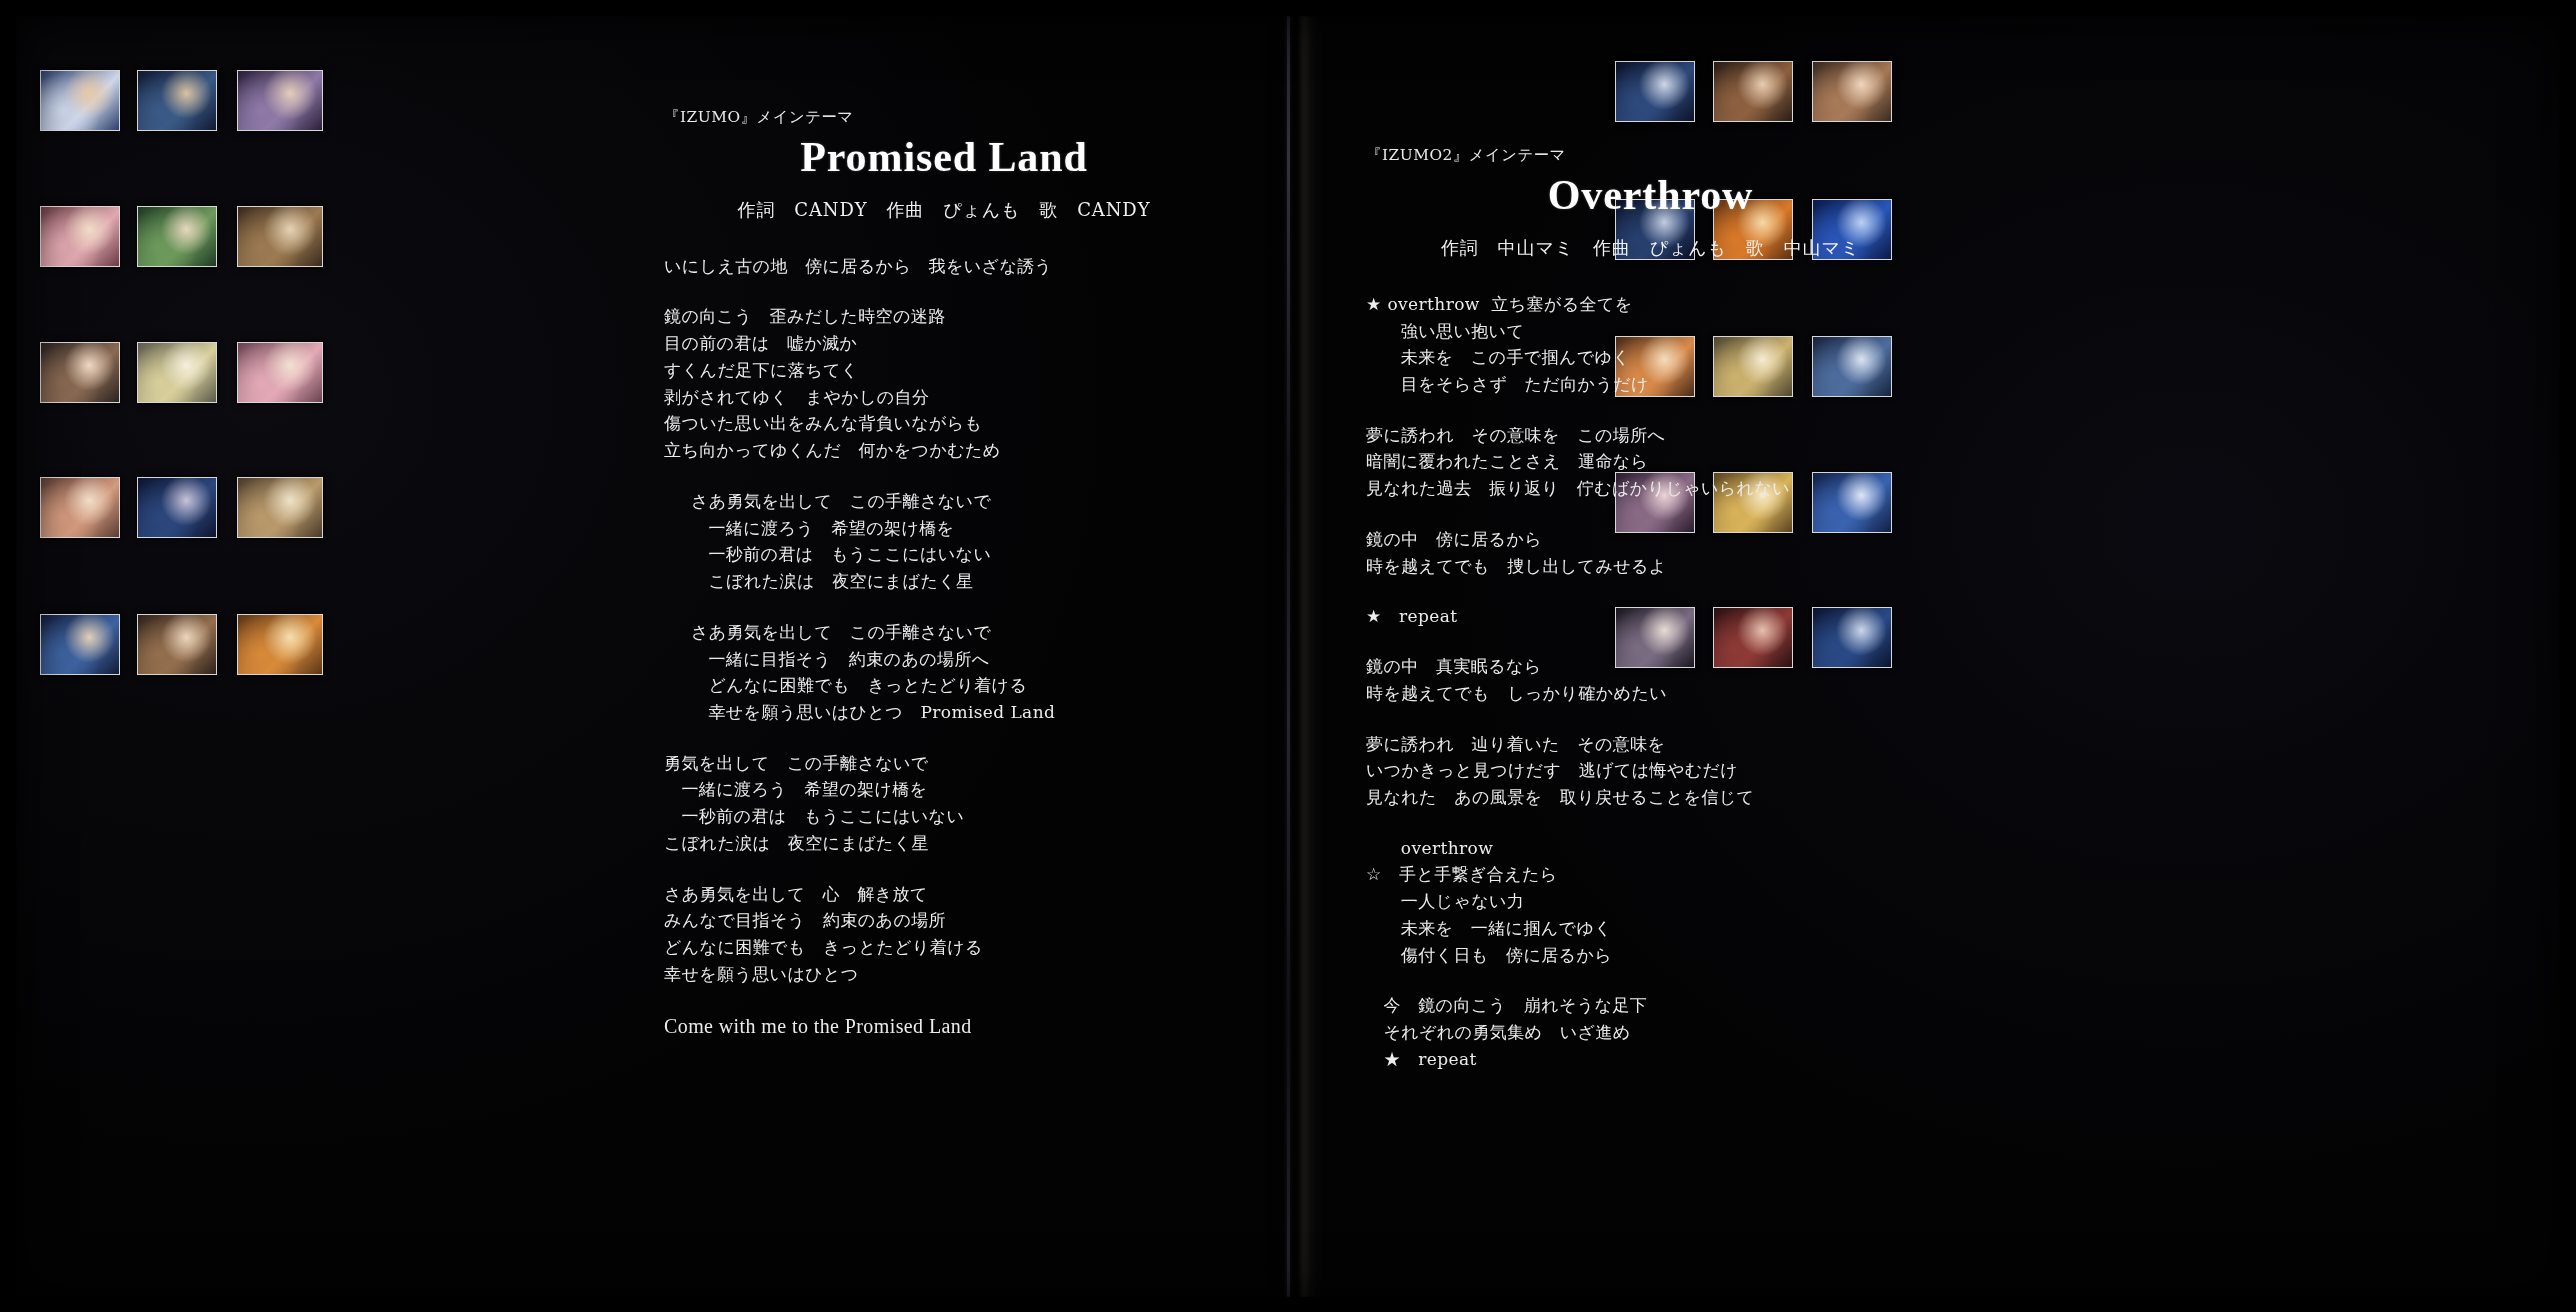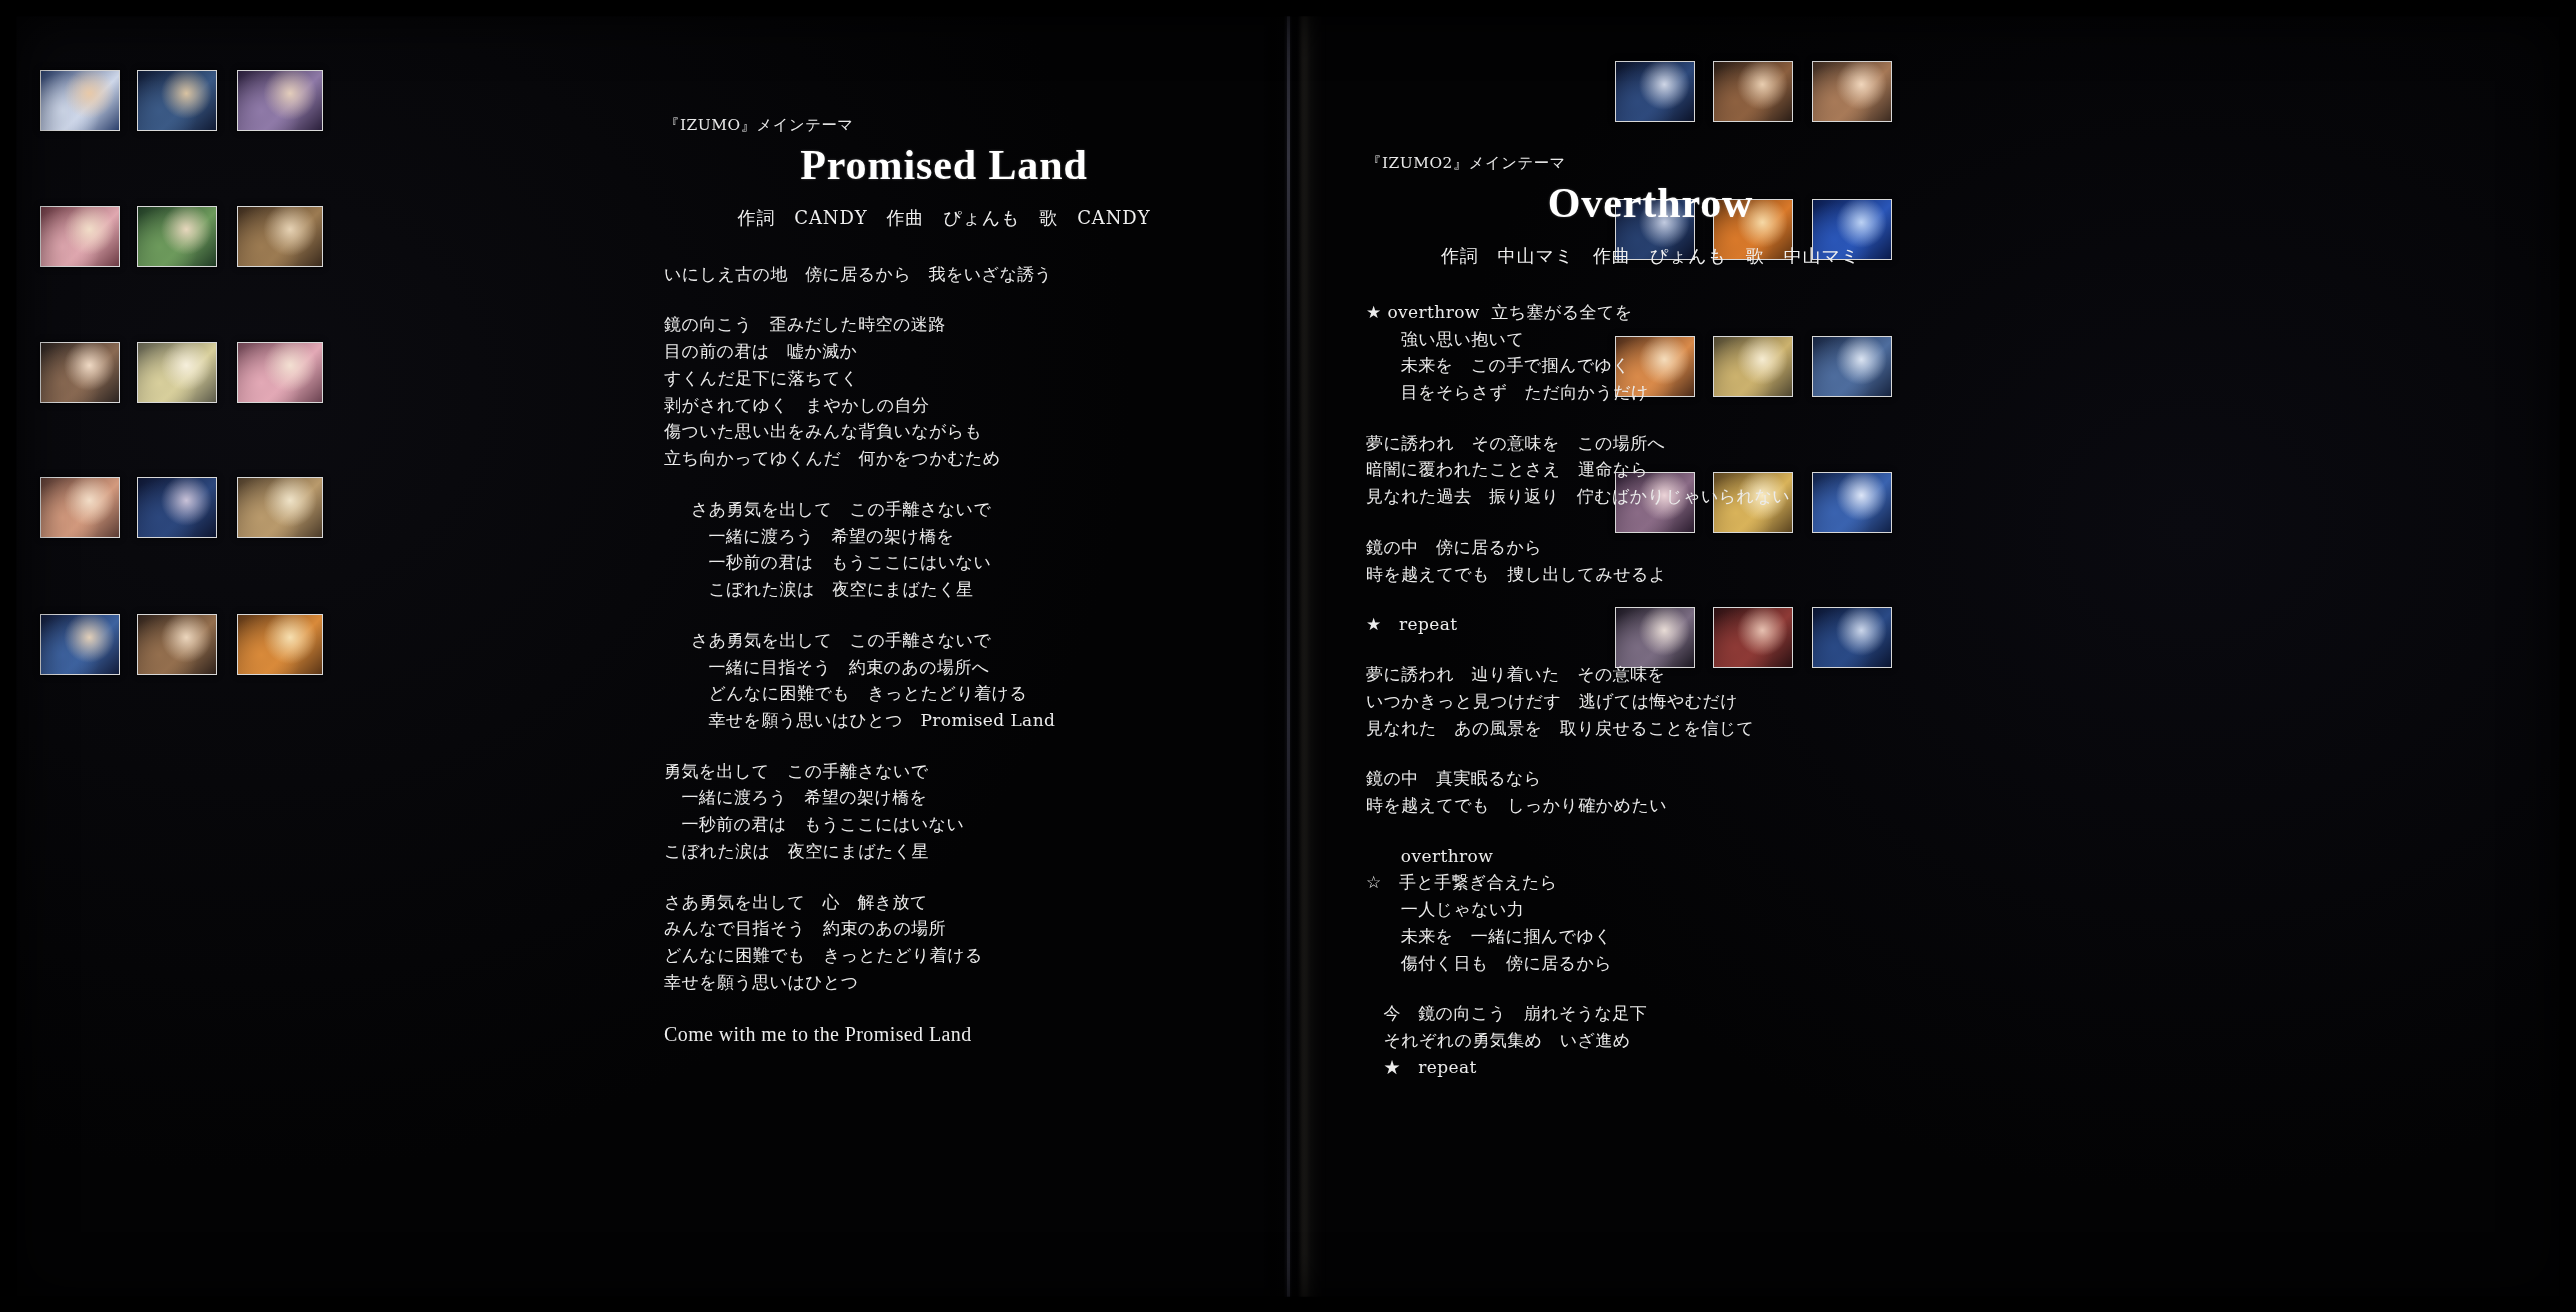--- a/index.html
+++ b/index.html
@@ -30,21 +30,21 @@
   .gutter-glow{position:absolute;top:0;left:1301px;width:23.5px;height:1313px;
     background:linear-gradient(90deg,rgba(180,170,150,.18),rgba(120,110,95,.05) 45%,rgba(0,0,0,0) 100%);
     filter:blur(2.7px);}
 
   
   .thumb{position:absolute;border:1.8px solid #d8d8d8;box-sizing:border-box;overflow:hidden;
     box-shadow:0 0 5.4px rgba(0,0,0,.8);}
   .thumb .art{position:absolute;inset:0;}
 
   
-  .lyrics{position:absolute;color:#f2f2f2;margin-top:8px;}
+  .lyrics{position:absolute;color:#f2f2f2;}
   .sub{font-size:15.4px;letter-spacing:0.5px;color:#eaeaea;margin:0 0 5.4px 0;font-family:"DejaVu Serif",serif;}
   .title{font-size:42px;font-weight:bold;letter-spacing:0.9px;margin:0 0 16.3px 0;color:#ffffff;
     font-family:"Liberation Serif",serif;text-shadow:0 0 2.7px rgba(255,255,255,.25);}
   .credits{font-size:18px;letter-spacing:0.9px;margin:0 0 31px 0;color:#f0f0f0;font-family:"DejaVu Serif",serif;}
   .verse{font-size:17px;line-height:1.58;margin:0 0 23.5px 0;color:#ececec;white-space:pre-wrap;
     font-family:"DejaVu Serif",serif;letter-spacing:0.4px;}
   .verse.indent{padding-left:27px;}
   .verse.latin{font-family:"Liberation Serif",serif;font-size:20px;}
   .center-title{text-align:center;}
 </style>
@@ -192,25 +192,25 @@
         <p class="verse">★ overthrow  立ち塞がる全てを
 　　強い思い抱いて
 　　未来を　この手で掴んでゆく
 　　目をそらさず　ただ向かうだけ</p>
         <p class="verse">夢に誘われ　その意味を　この場所へ
 暗闇に覆われたことさえ　運命なら
 見なれた過去　振り返り　佇むばかりじゃいられない</p>
         <p class="verse">鏡の中　傍に居るから
 時を越えてでも　捜し出してみせるよ</p>
         <p class="verse">★　repeat</p>
+        <p class="verse">鏡の中　真実眠るなら
+時を越えてでも　しっかり確かめたい</p>
         <p class="verse">夢に誘われ　辿り着いた　その意味を
 いつかきっと見つけだす　逃げては悔やむだけ
 見なれた　あの風景を　取り戻せることを信じて</p>
-        <p class="verse">鏡の中　真実眠るなら
-時を越えてでも　しっかり確かめたい</p>
         <p class="verse">　　overthrow
 ☆　手と手繋ぎ合えたら
 　　一人じゃない力
 　　未来を　一緒に掴んでゆく
 　　傷付く日も　傍に居るから</p>
         <p class="verse">　今　鏡の向こう　崩れそうな足下
 　それぞれの勇気集め　いざ進め
 　★　repeat</p>
       </div>
   </div>

